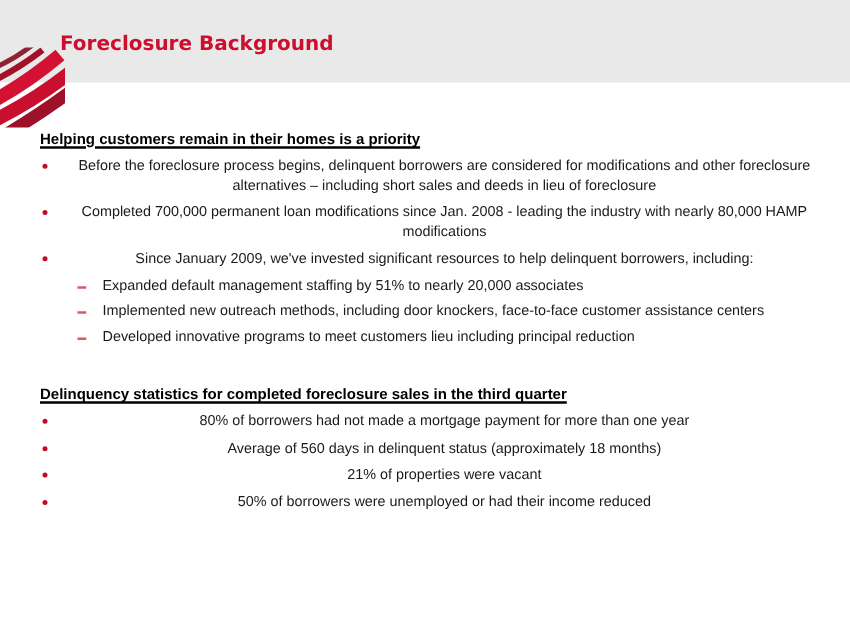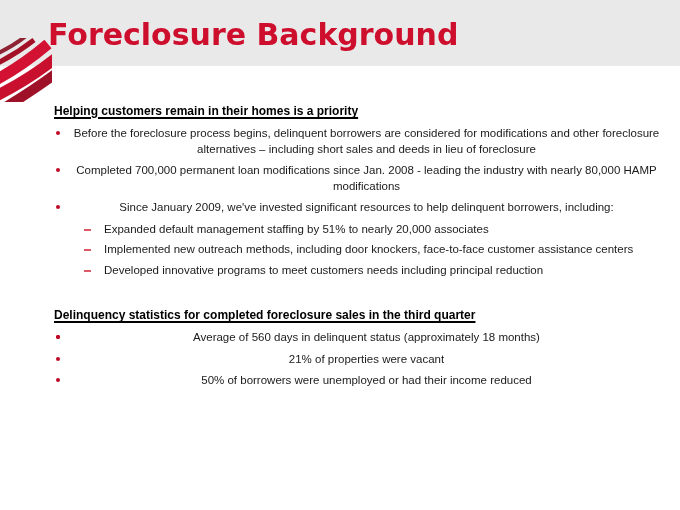--- a/index.html
+++ b/index.html
@@ -14,34 +14,34 @@
   .header-band{
     position:absolute;left:0;top:0;
     width:680px;height:66px;
     background:#e9e9e9;
   }
   .slide-title{
     margin:0;
     padding:22px 0 0 48px;
     font-family:"DejaVu Sans", sans-serif;
     font-weight:bold;
-    font-size:30px;
+    font-size:16px;
     line-height:26px;
     color:#ce0e2d;
     letter-spacing:0px;
   }
   .flag-logo{
     position:absolute;left:0;top:38px;
     width:52px;height:64px;
     z-index:3;
   }
   .content{
     position:absolute;left:0;top:66px;
     width:680px;
-    padding:38px 20px 0 54px;
+    padding:38px 20px 0 32px;
     box-sizing:border-box;
   }
   .section-heading{
     margin:0 0 8px 0;
     font-size:12px;
     font-weight:bold;
     color:#000;
     text-decoration:underline;
     text-decoration-thickness:1.5px;
     text-underline-offset:2px;
@@ -117,30 +117,31 @@
         <li class="l2">
           <span class="dash-marker"></span>
           <span>Expanded default management staffing by 51% to nearly 20,000 associates</span>
         </li>
         <li class="l2">
           <span class="dash-marker"></span>
           <span>Implemented new outreach methods, including door knockers, face-to-face customer assistance centers</span>
         </li>
         <li class="l2">
           <span class="dash-marker"></span>
-          <span>Developed innovative programs to meet customers needs including principal reduction</span>
+          <span>Developed innovative programs to meet customers lieu including principal reduction</span>
         </li>
       </ul>
     </div>
 
     <div class="section section-2">
       <h3 class="section-heading">Delinquency statistics for completed foreclosure sales in the third quarter</h3>
       <ul class="bullets">
         <li class="l1">
           <span class="dot-marker"></span>
+          <span>80% of borrowers had not made a mortgage payment for more than one year</span>
         </li>
         <li class="l1">
           <span class="dot-marker"></span>
           <span>Average of 560 days in delinquent status (approximately 18 months)</span>
         </li>
         <li class="l1">
           <span class="dot-marker"></span>
           <span>21% of properties were vacant</span>
         </li>
         <li class="l1">

